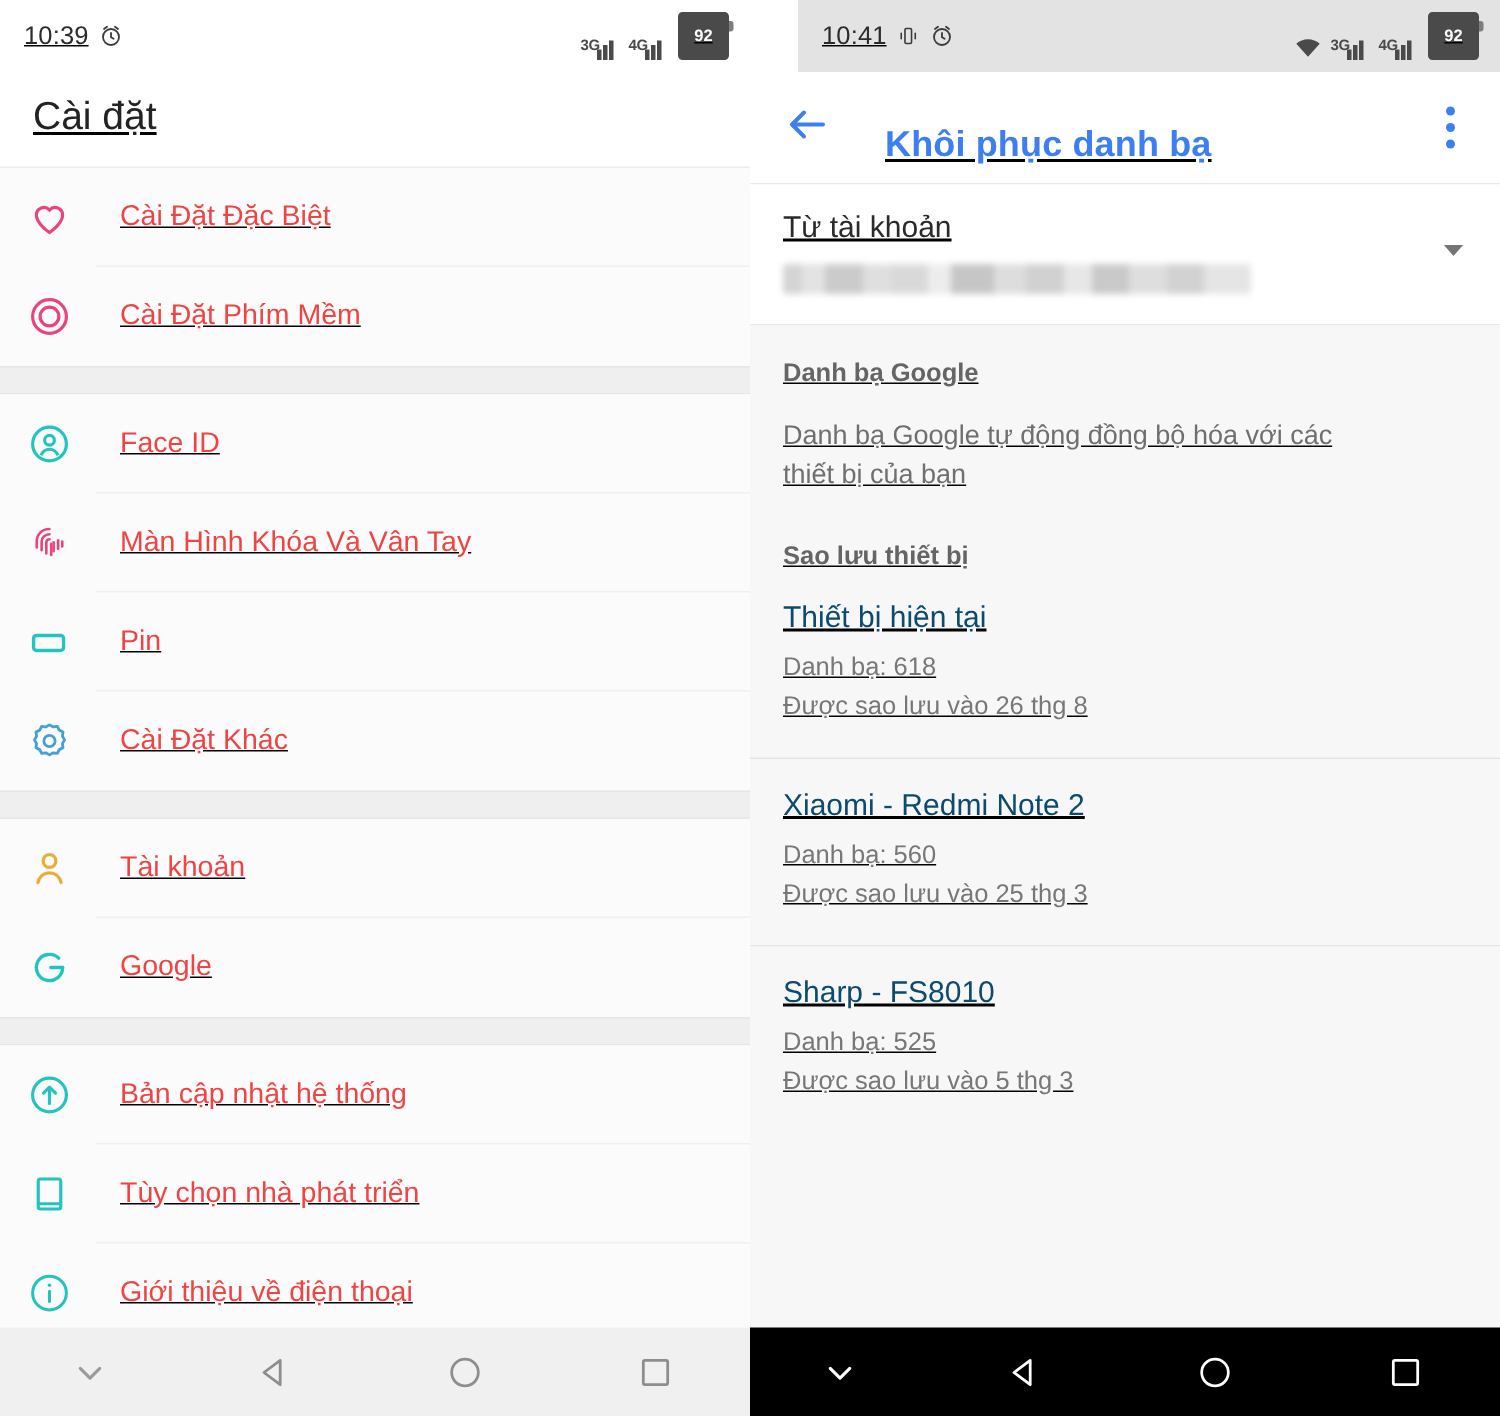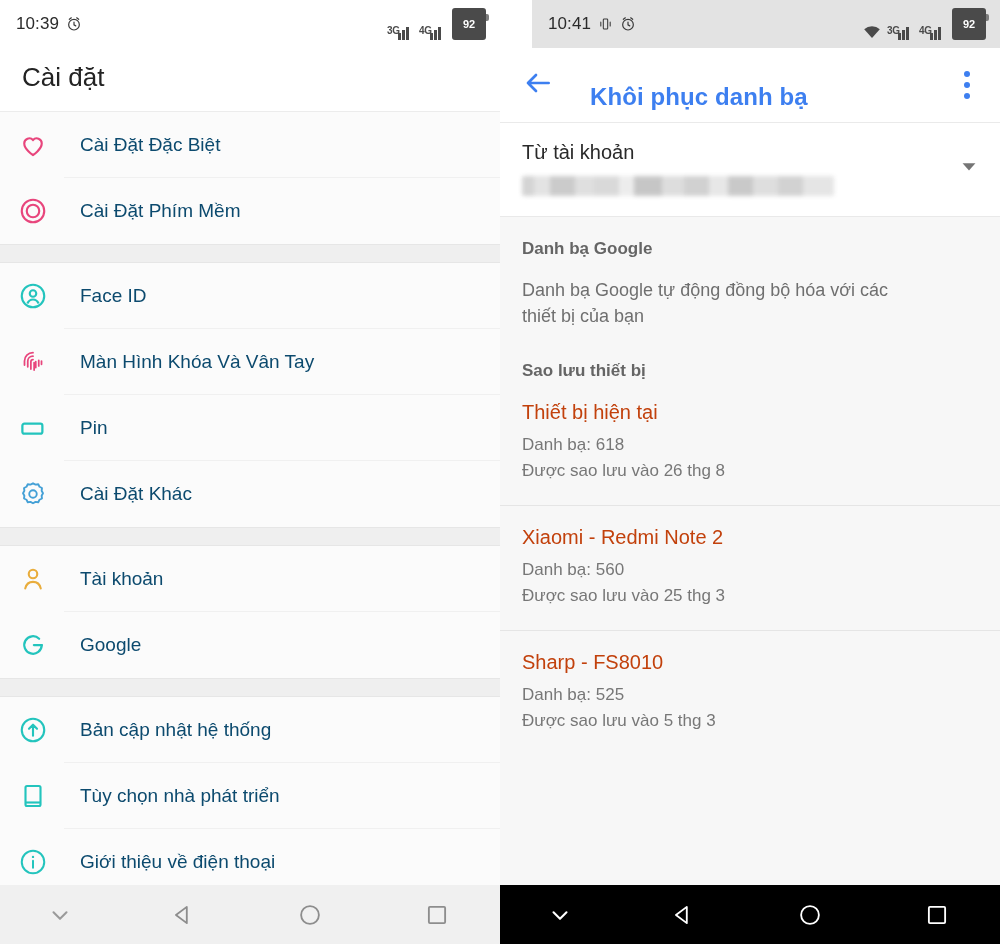--- a/index.html
+++ b/index.html
@@ -2,21 +2,21 @@
 <html><head>
 <meta charset="utf-8">
 <style>
   * { box-sizing: border-box; margin: 0; padding: 0; }
   html, body {
     width: 1000px; height: 944px;
     font-family: "Liberation Sans", sans-serif;
     background: #ffffff;
     overflow: hidden;
   }
-  .screens { display: flex; width: 1000px; height: 944px; }
+  .screens { display: flex; width: 1000px; height: 944px; text-decoration: underline; }
 
   
   .phone { width: 500px; height: 944px; position: relative; display: flex; flex-direction: column; }
 
   
   .statusbar {
     height: 48px; flex: 0 0 48px;
     display: flex; align-items: center; justify-content: space-between;
     padding: 0 14px 0 16px;
   }
@@ -42,21 +42,21 @@
   .page-title {
     font-size: 26px; color: #232323; padding: 14px 0 18px 22px;
     background: #ffffff; border-bottom: 1px solid #ececec;
   }
   .grp { background: #fbfbfb; }
   .grp-gap { height: 19px; background: #efefef; border-top:1px solid #e6e6e6; border-bottom:1px solid #e6e6e6; }
   .row {
     display: flex; align-items: center; height: 66px; padding-left: 18px; background: #fbfbfb;
   }
   .row .ico { width: 46px; flex: 0 0 46px; display: flex; align-items: center; justify-content: flex-start; }
-  .row .lbl { font-size: 19px; color: #0c4a6e; flex: 1 1 auto; padding-left: 16px; }
+  .row .lbl { font-size: 19px; color: #ef4444; flex: 1 1 auto; padding-left: 16px; }
   .row.has-div .lbl { border-bottom: 1px solid #f0f0f0; height:100%; display:flex; align-items:center; }
 
   
   .navbar { height: 59px; flex: 0 0 59px; display: flex; align-items: center; }
   .navbar.lightnav { background: #f0f0f0; }
   .navbar.darknav  { background: #000000; }
   .nav-btn { flex: 1 1 0; display: flex; align-items: center; justify-content: center; }
   .nav-btn:first-child { flex: 0 0 120px; }
 
   
@@ -86,21 +86,21 @@
       #e6e6e6 60% 66%,#c7c7c7 66% 74%,#dddddd 74% 82%,#d0d0d0 82% 90%,#e4e4e4 90% 100%);
     filter: blur(2.2px); opacity: .95;
   }
   .acct-caret { flex: 0 0 40px; display:flex; justify-content:flex-end; padding-top: 14px; }
 
   .sect { background: #f7f7f7; padding: 22px 22px 6px 22px; }
   .sect-hd { font-size: 17px; font-weight: bold; color: #656565; }
   .sect-body { font-size: 18px; color: #6f6f6f; line-height: 1.45; padding-top: 18px; max-width: 400px; }
   .dev-sep { height: 1px; background: #e5e5e5; margin: 0 0 0 0; }
   .dev-item { padding: 20px 22px 22px 22px; background: #f7f7f7; }
-  .dev-name { font-size: 20px; color: #c2410c; padding-bottom: 8px; }
+  .dev-name { font-size: 20px; color: #0c4a6e; padding-bottom: 8px; }
   .dev-line { font-size: 17px; color: #777777; line-height: 1.5; }
 </style>
 </head>
 <body>
 
 <div class="screens">
 
   <div class="phone">
 
     <div class="statusbar left-sb">

